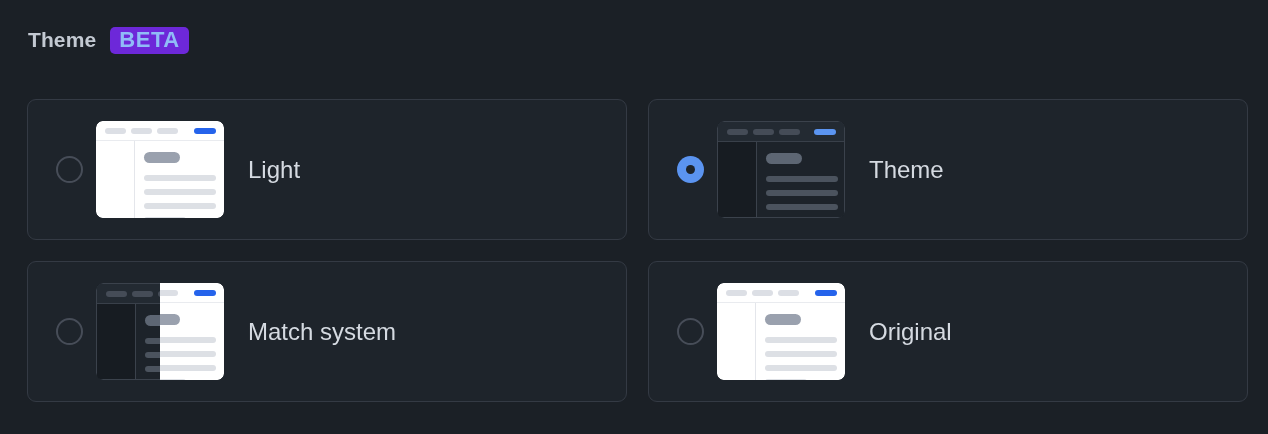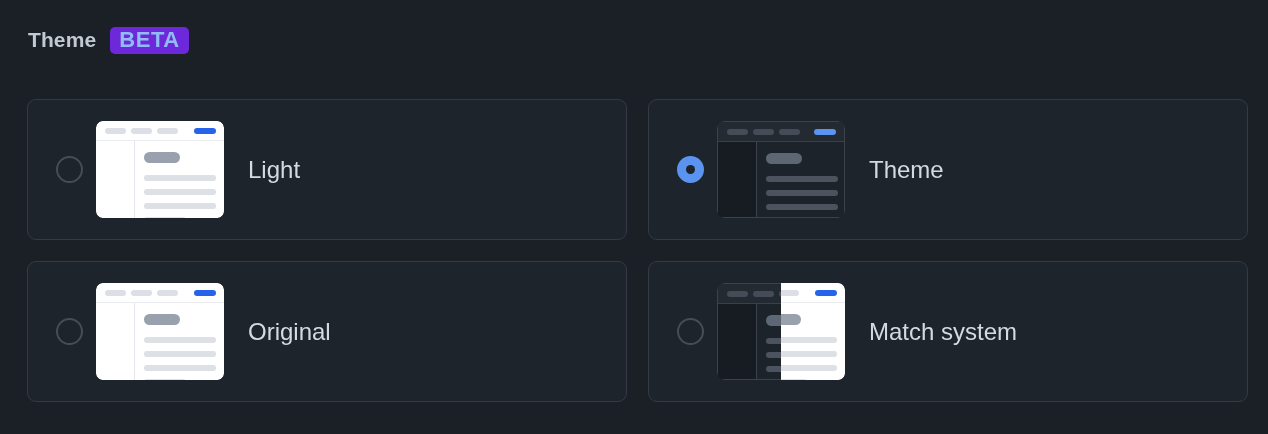--- a/index.html
+++ b/index.html
@@ -289,81 +289,81 @@
           </div>
         </div>
       </div>
       <div class="option-label">Theme</div>
     </div>
 
     <div class="option-card">
       <div class="radio"></div>
       <div class="preview">
         <div class="preview-layer">
+          <div class="win dark">
+            <div class="win-bar">
+              <span class="bar-pill p1"></span>
+              <span class="bar-pill p2"></span>
+              <span class="bar-pill p3"></span>
+              <span class="bar-pill accent"></span>
+            </div>
+            <div class="win-sidebar"></div>
+            <div class="win-divider"></div>
+            <div class="win-body">
+              <span class="body-title"></span>
+              <span class="body-line l1"></span>
+              <span class="body-line l2"></span>
+              <span class="body-line l3"></span>
+
+            </div>
+          </div>
+        </div>
+        <div class="preview-layer split-right">
           <div class="win light">
             <div class="win-bar">
               <span class="bar-pill p1"></span>
               <span class="bar-pill p2"></span>
               <span class="bar-pill p3"></span>
               <span class="bar-pill accent"></span>
             </div>
             <div class="win-sidebar"></div>
             <div class="win-divider"></div>
             <div class="win-body">
               <span class="body-title"></span>
               <span class="body-line l1"></span>
               <span class="body-line l2"></span>
               <span class="body-line l3"></span>
               <span class="body-line l4"></span>
             </div>
           </div>
         </div>
       </div>
-      <div class="option-label">Original</div>
+      <div class="option-label">Match system</div>
     </div>
 
     <div class="option-card">
       <div class="radio"></div>
       <div class="preview">
         <div class="preview-layer">
-          <div class="win dark">
-            <div class="win-bar">
-              <span class="bar-pill p1"></span>
-              <span class="bar-pill p2"></span>
-              <span class="bar-pill p3"></span>
-              <span class="bar-pill accent"></span>
-            </div>
-            <div class="win-sidebar"></div>
-            <div class="win-divider"></div>
-            <div class="win-body">
-              <span class="body-title"></span>
-              <span class="body-line l1"></span>
-              <span class="body-line l2"></span>
-              <span class="body-line l3"></span>
-
-            </div>
-          </div>
-        </div>
-        <div class="preview-layer split-right">
           <div class="win light">
             <div class="win-bar">
               <span class="bar-pill p1"></span>
               <span class="bar-pill p2"></span>
               <span class="bar-pill p3"></span>
               <span class="bar-pill accent"></span>
             </div>
             <div class="win-sidebar"></div>
             <div class="win-divider"></div>
             <div class="win-body">
               <span class="body-title"></span>
               <span class="body-line l1"></span>
               <span class="body-line l2"></span>
               <span class="body-line l3"></span>
               <span class="body-line l4"></span>
             </div>
           </div>
         </div>
       </div>
-      <div class="option-label">Match system</div>
+      <div class="option-label">Original</div>
     </div>
 
   </div>
 </div>
 
 </body></html>

